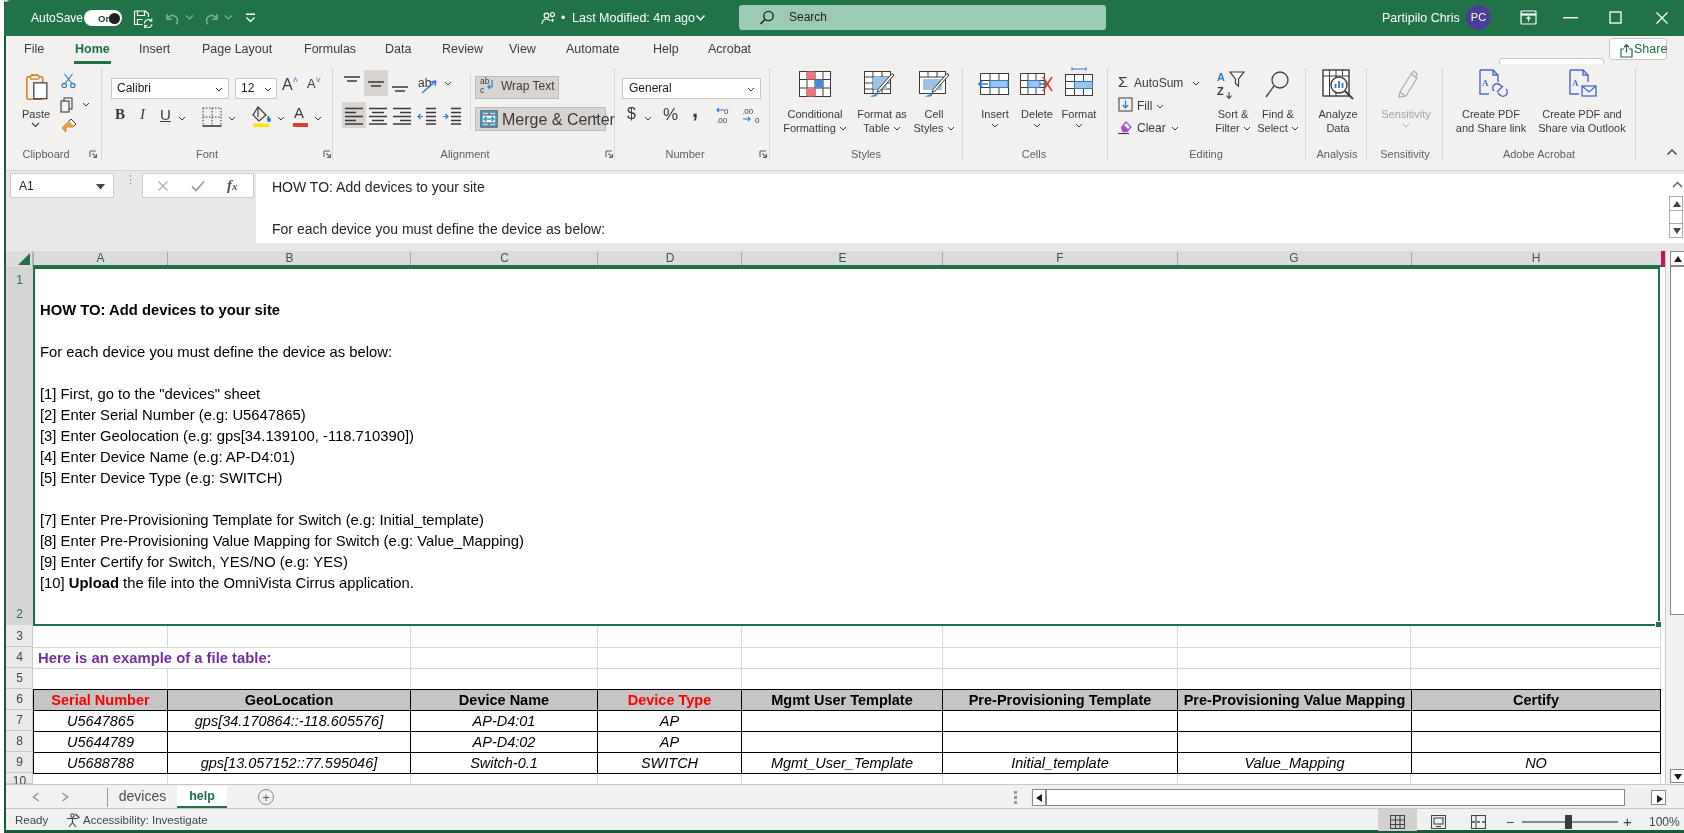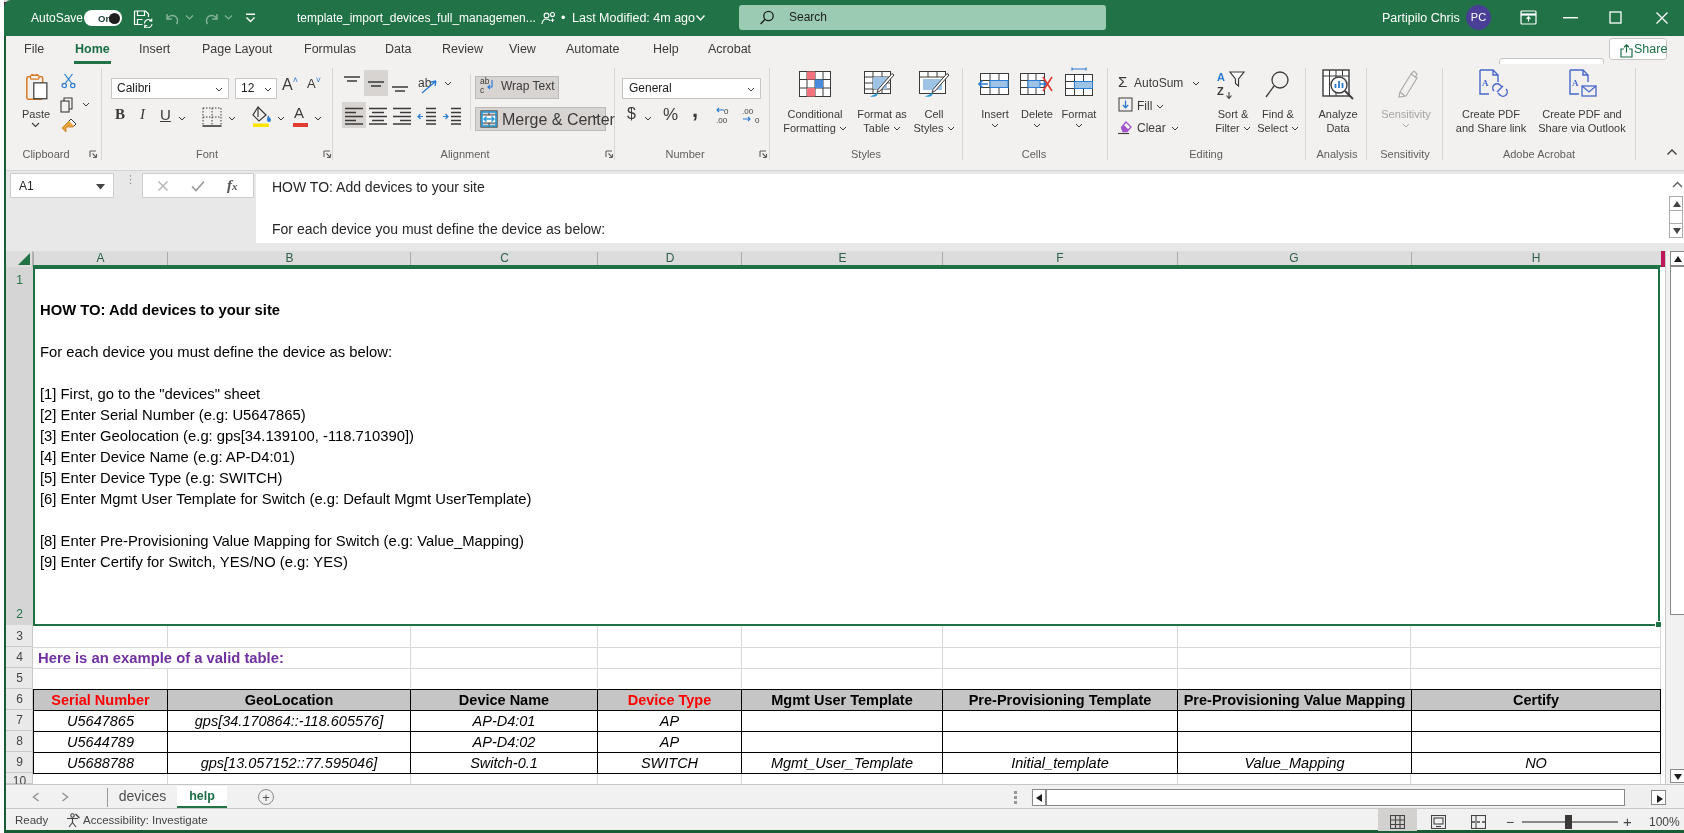--- a/index.html
+++ b/index.html
@@ -81,21 +81,20 @@
       </svg>
   <svg class="abs" style="left:199px;top:10px;opacity:.45;" width="17" height="16" viewBox="0 0 17 16" fill="none" stroke="#fff" stroke-width="1.4">
     <path d="M14 4 L14 9 L9 9 M14 8.5 C12 5.5 8 4.5 5.5 6.5 C3 8.5 3 12 4.5 14"></path>
   </svg>
   <svg class="abs" style="left:220px;top:14px;opacity:.45;" width="9" height="7" viewBox="0 0 9 7" fill="none" stroke="#fff" stroke-width="1.2">
         <path d="M1 1.5 L4.5 5 L8 1.5"></path>
       </svg>
   <svg class="abs" style="left:241px;top:13px;" width="11" height="10" viewBox="0 0 11 10" fill="none" stroke="#fff" stroke-width="1.4">
     <path d="M1 1.2 L10 1.2 M1.5 4.5 L5.5 8.5 L9.5 4.5"></path>
   </svg>
-  <div class="txt" style="left:293px;font-size:12px;">template_import_devices_full_managemen...</div>
   <svg class="abs" style="left:537px;top:11px;" width="15" height="14" viewBox="0 0 15 14" fill="none" stroke="#fff" stroke-width="1.1">
     <circle cx="5.5" cy="4.5" r="2.4"></circle>
     <path d="M1 13 C1 9.8 3 8 5.5 8 C7.2 8 8.6 8.8 9.4 10"></path>
     <circle cx="11.5" cy="3.5" r="2"></circle>
     <path d="M11.5 7.5 L11.5 11 M9.8 9.2 L13.2 9.2" stroke-width="1"></path>
   </svg>
   <div class="txt" style="left:557px;">•</div>
   <div class="txt" style="left:568px;">Last Modified: 4m ago</div>
   <svg class="abs" style="left:691px;top:14px;" width="11" height="8" viewBox="0 0 11 8" fill="none" stroke="#fff" stroke-width="1.4">
         <path d="M1.5 1.5 L5.5 6 L9.5 1.5"></path>
@@ -560,24 +559,25 @@
   <div class="gl-v" style="left:1627px;top:506px;height:11px;"></div>
   <div class="abs" style="left:0;top:0;width:1627px;height:359px;border:2px solid #1E7145;"></div>
   <div class="abs" style="left:1622px;top:354px;width:7px;height:7px;background:#1E7145;border:1px solid #fff;"></div>
   <div class="cell-line" style="left:7px;top:34.5px;font-weight:bold;">HOW TO: Add devices to your site</div>
   <div class="cell-line" style="left:7px;top:76.5px;">For each device you must define the device as below:</div>
   <div class="cell-line" style="left:7px;top:118.5px;">[1] First, go to the "devices" sheet</div>
   <div class="cell-line" style="left:7px;top:139.5px;">[2] Enter Serial Number (e.g: U5647865)</div>
   <div class="cell-line" style="left:7px;top:160.5px;">[3] Enter Geolocation (e.g: gps[34.139100, -118.710390])</div>
   <div class="cell-line" style="left:7px;top:181.5px;">[4] Enter Device Name (e.g: AP-D4:01)</div>
   <div class="cell-line" style="left:7px;top:202.5px;">[5] Enter Device Type (e.g: SWITCH)</div>
-  <div class="cell-line" style="left:7px;top:223.5px;">[6] Enter Mgmt User Template for Switch (e.g: Default Mgmt UserTemplate)</div>
+  <div class="cell-line" style="left:7px;top:244.5px;">[7] Enter Pre-Provisioning Template for Switch (e.g: Initial_template)</div>
   <div class="cell-line" style="left:7px;top:265.5px;">[8] Enter Pre-Provisioning Value Mapping for Switch (e.g: Value_Mapping)</div>
   <div class="cell-line" style="left:7px;top:286.5px;">[9] Enter Certify for Switch, YES/NO (e.g: YES)</div>
-  <div class="cell-line" style="left:2px;top:381px;height:20px;line-height:20px;padding-left:3px;background:#fff;font-weight:bold;color:#7030A0;">Here is an example of a valid table:</div>
+  <div class="cell-line" style="left:7px;top:307.5px;">[10] <b>Upload</b> the file into the OmniVista Cirrus application.</div>
+  <div class="cell-line" style="left:2px;top:381px;height:20px;line-height:20px;padding-left:3px;background:#fff;font-weight:bold;color:#7030A0;">Here is an example of a file table:</div>
   <table class="ex" style="left:0;top:422px;width:1627px;table-layout:fixed;">
     <tbody>
           <tr style="background:#C5C5C5;font-weight:bold;">
       <td style="width:134px;color:#FF0000;text-align:center;">Serial Number</td>
       <td style="width:243px;">GeoLocation</td>
       <td style="width:187px;">Device Name</td>
       <td style="width:144px;color:#FF0000;">Device Type</td>
       <td style="width:201px;">Mgmt User Template</td>
       <td style="width:235px;">Pre-Provisioning Template</td>
       <td style="width:234px;">Pre-Provisioning Value Mapping</td>

